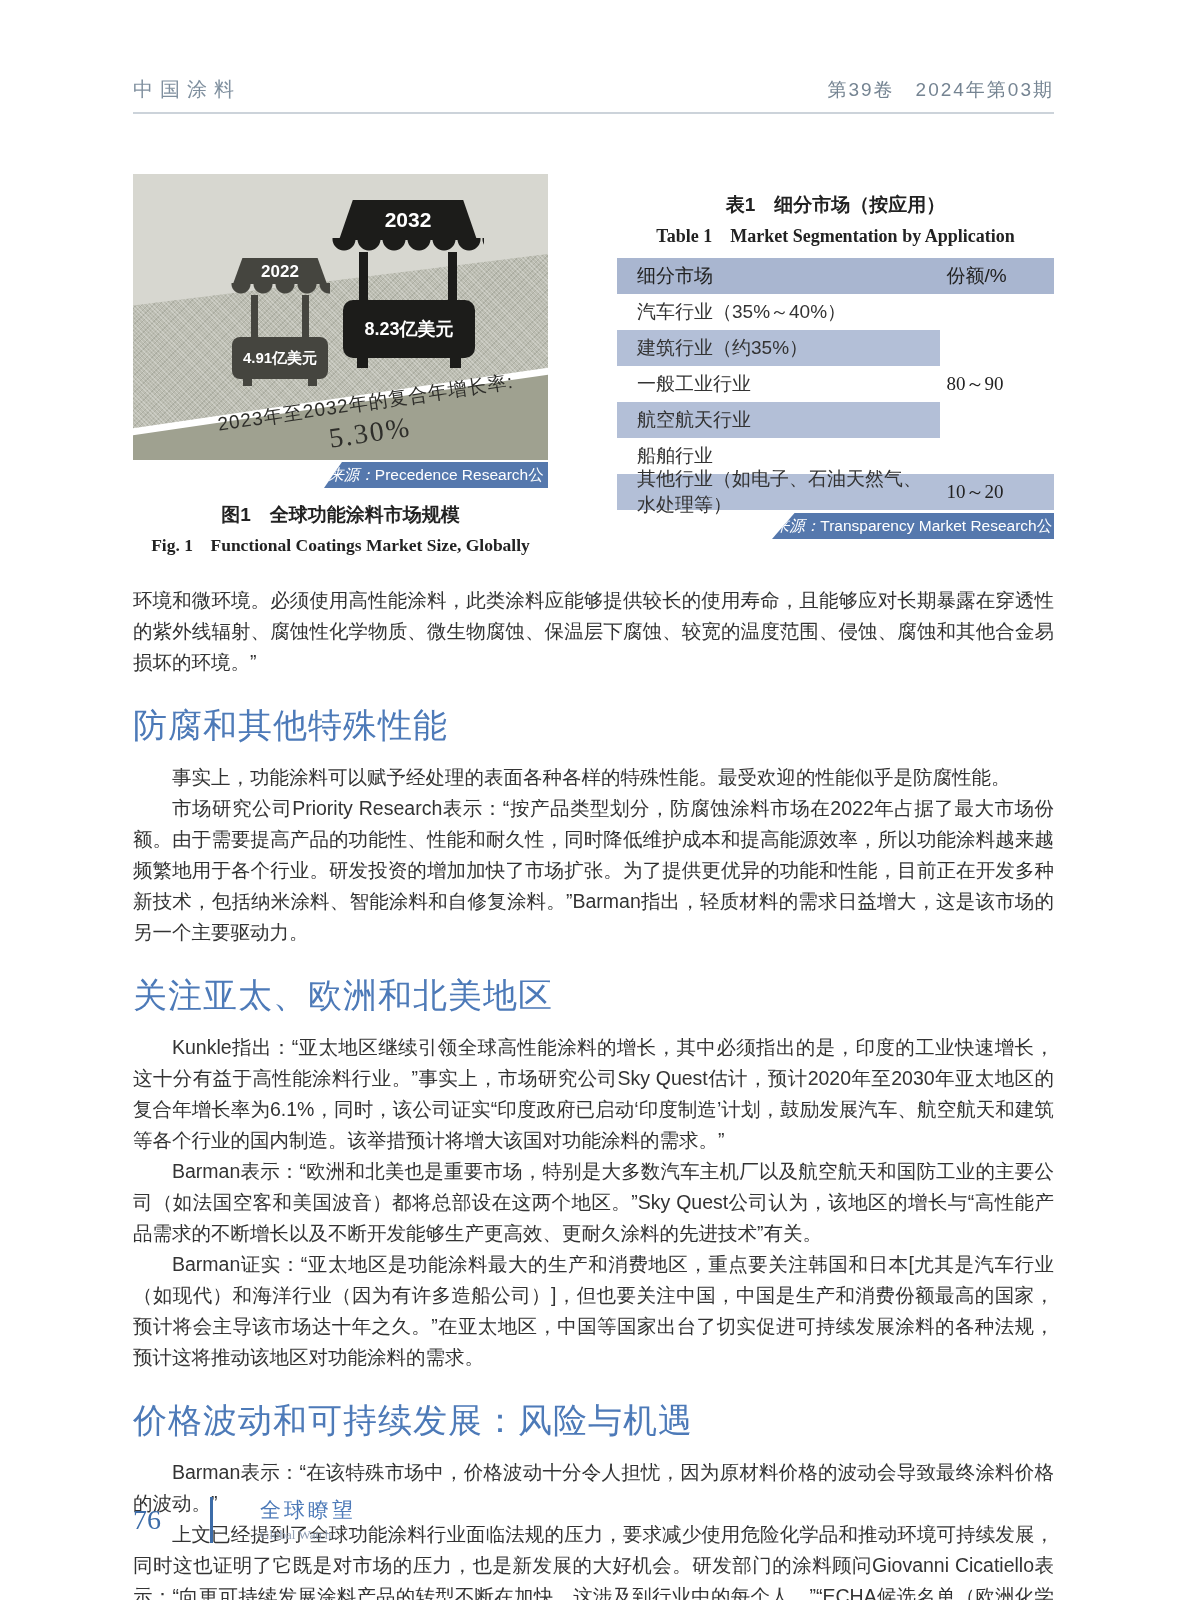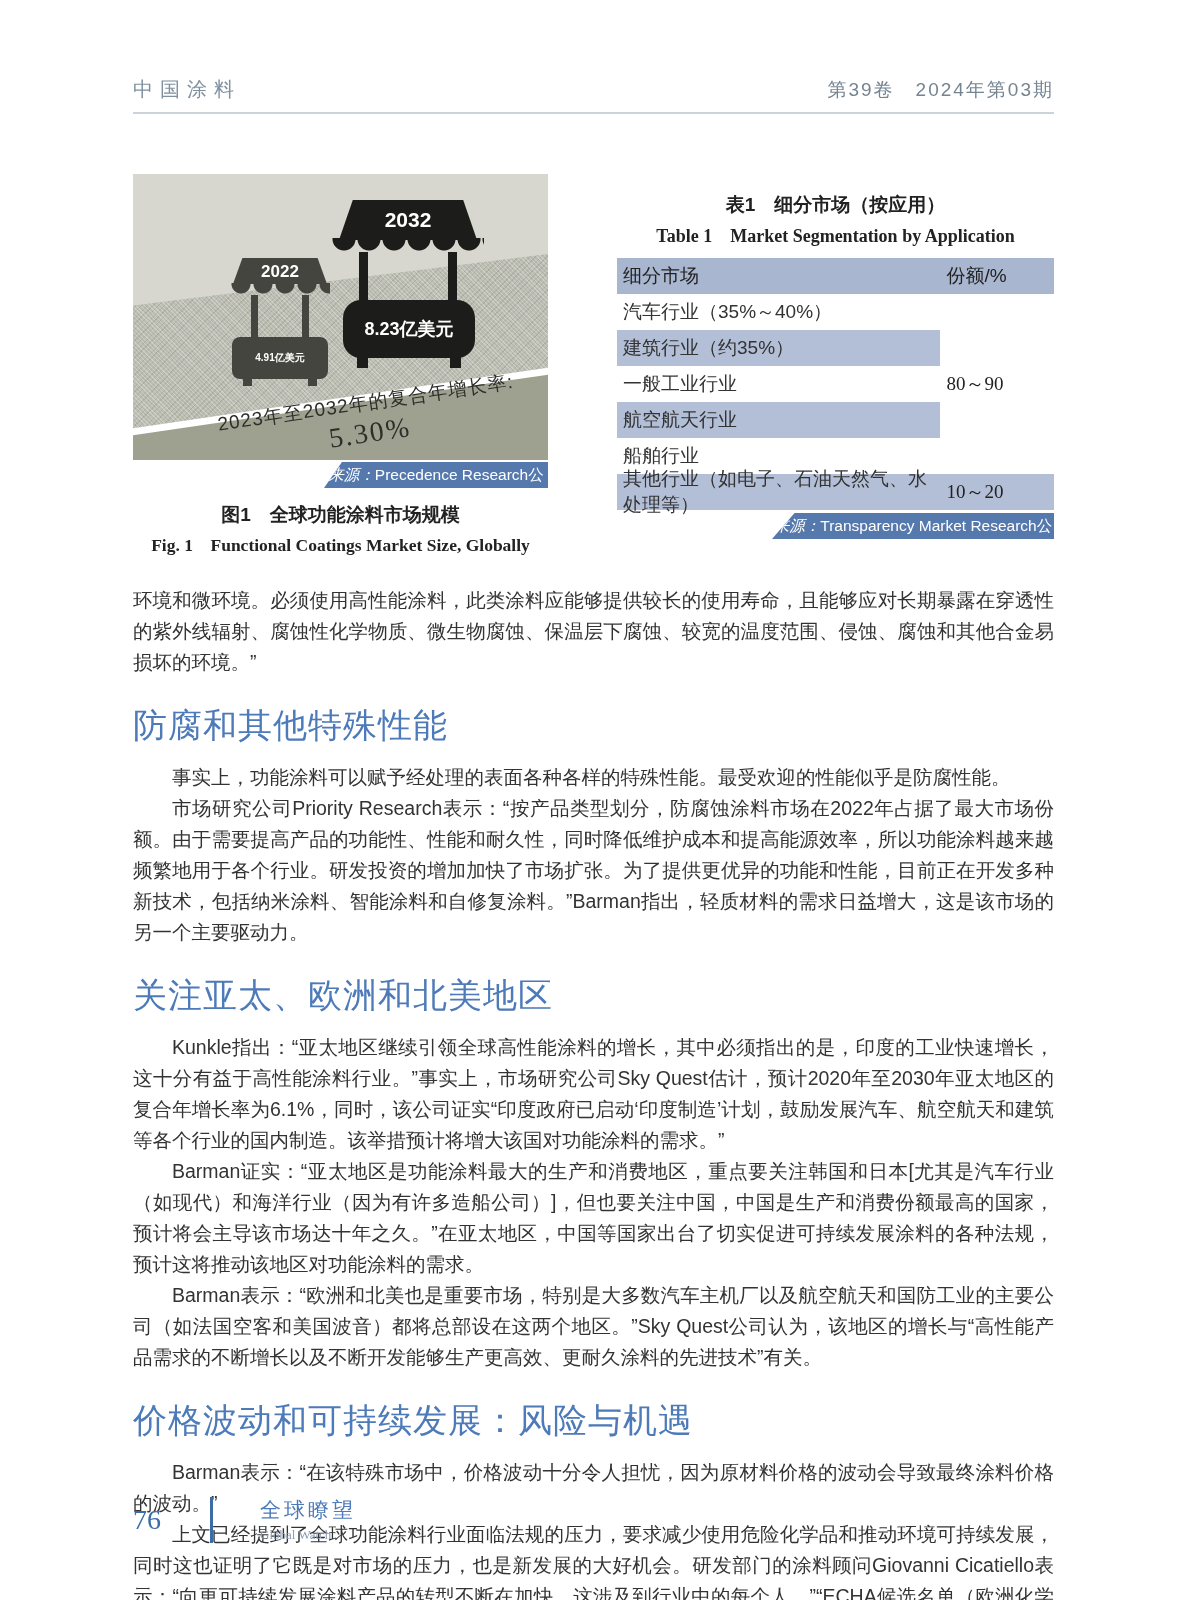--- a/index.html
+++ b/index.html
@@ -34,22 +34,22 @@
   .aw-b { left:206px; top:26px; width:138px; height:40px; background:#1c1c1a; font-size:21px; line-height:40px; }
   .scallops { position:absolute; }
   .sc-a { left:97px; top:109px; width:100px; height:12px;
     background-image:radial-gradient(circle at 11px 1px, #45453f 9px, rgba(0,0,0,0) 10px); background-size:22px 100%; }
   .sc-b { left:199px; top:64px; width:152px; height:16px;
     background-image:radial-gradient(circle at 12px 1px, #1c1c1a 11px, rgba(0,0,0,0) 12px); background-size:25px 100%; }
   .leg { position:absolute; }
   .leg-a { background:#45453f; width:7px; height:44px; top:121px; }
   .leg-b { background:#1c1c1a; width:9px; height:52px; top:78px; }
   .cart { position:absolute; color:#fff; font-weight:bold; text-align:center; }
-  .cart-a { left:99px; top:163px; width:96px; height:42px; background:#45453f; border-radius:8px; font-size:10px; line-height:42px; }
-  .cart-b { left:210px; top:126px; width:132px; height:58px; background:#1c1c1a; border-radius:18px; font-size:18px; line-height:58px; }
+  .cart-a { left:99px; top:163px; width:96px; height:42px; background:#45453f; border-radius:8px; font-size:15px; line-height:42px; }
+  .cart-b { left:210px; top:126px; width:132px; height:58px; background:#1c1c1a; border-radius:10px; font-size:18px; line-height:58px; }
   .foot { position:absolute; }
   .ft-a { background:#45453f; width:9px; height:9px; top:203px; }
   .ft-b { background:#1c1c1a; width:11px; height:12px; top:182px; }
 
   .cagr { position:absolute; left:85px; top:216px; width:300px; text-align:center;
     transform:rotate(-8.3deg); color:#2e2e2a; }
   .cagr-label { font-size:19px; letter-spacing:1px; }
   .cagr-value { font-family:"Liberation Serif","DejaVu Serif",serif; font-size:28px; margin-top:1px; letter-spacing:2px; }
 
   .src-strip { height:26px; background:#5578ad; color:#fff; font-size:15.5px; line-height:26px;
@@ -61,21 +61,21 @@
   .fig-caption { margin-top:14px; text-align:center; }
   .cap-zh { font-size:19px; font-weight:bold; color:#222; }
   .cap-en { font-size:17.5px; font-weight:bold; font-family:"Liberation Serif","DejaVu Serif",serif; color:#222; margin-top:5px; }
 
   
   .tbl-title-zh { text-align:center; font-size:19px; font-weight:bold; color:#222; margin-top:18px; }
   .tbl-title-en { text-align:center; font-size:18px; font-weight:bold; color:#222;
     font-family:"Liberation Serif","DejaVu Serif",serif; margin-top:6px; }
   .seg-table { margin-top:10px; font-size:19px; }
   .t-row { display:flex; align-items:center; height:36px; }
-  .t-name { flex:0 0 74%; padding-left:6px; }
+  .t-name { flex:0 0 74%; padding-left:20px; }
   .t-val { flex:0 0 26%; padding-left:6px; font-family:"Liberation Serif","DejaVu Serif",serif; color:#222; }
   .t-head { background:#a9b6d0; }
   .t-head .t-name, .t-head .t-val { font-weight:normal; color:#222; }
   .band-name .t-name { background:#b3bfd7; height:100%; display:flex; align-items:center; }
   .band-full { background:#b3bfd7; }
 
   
   .bodytext { margin-top:28px; }
   .para { font-size:19.5px; line-height:31px; text-align:justify; color:#333; }
   .indent { text-indent:2em; }
@@ -182,22 +182,22 @@
   <div class="bodytext">
 
     <p class="para">环境和微环境。必须使用高性能涂料，此类涂料应能够提供较长的使用寿命，且能够应对长期暴露在穿透性的紫外线辐射、腐蚀性化学物质、微生物腐蚀、保温层下腐蚀、较宽的温度范围、侵蚀、腐蚀和其他合金易损坏的环境。”</p>
 
     <h2 class="sec-title">防腐和其他特殊性能</h2>
     <p class="para indent">事实上，功能涂料可以赋予经处理的表面各种各样的特殊性能。最受欢迎的性能似乎是防腐性能。</p>
     <p class="para indent">市场研究公司Priority Research表示：“按产品类型划分，防腐蚀涂料市场在2022年占据了最大市场份额。由于需要提高产品的功能性、性能和耐久性，同时降低维护成本和提高能源效率，所以功能涂料越来越频繁地用于各个行业。研发投资的增加加快了市场扩张。为了提供更优异的功能和性能，目前正在开发多种新技术，包括纳米涂料、智能涂料和自修复涂料。”Barman指出，轻质材料的需求日益增大，这是该市场的另一个主要驱动力。</p>
 
     <h2 class="sec-title">关注亚太、欧洲和北美地区</h2>
     <p class="para indent">Kunkle指出：“亚太地区继续引领全球高性能涂料的增长，其中必须指出的是，印度的工业快速增长，这十分有益于高性能涂料行业。”事实上，市场研究公司Sky Quest估计，预计2020年至2030年亚太地区的复合年增长率为6.1%，同时，该公司证实“印度政府已启动‘印度制造’计划，鼓励发展汽车、航空航天和建筑等各个行业的国内制造。该举措预计将增大该国对功能涂料的需求。”</p>
+    <p class="para indent">Barman表示：“欧洲和北美也是重要市场，特别是大多数汽车主机厂以及航空航天和国防工业的主要公司（如法国空客和美国波音）都将总部设在这两个地区。”Sky Quest公司认为，该地区的增长与“高性能产品需求的不断增长以及不断开发能够生产更高效、更耐久涂料的先进技术”有关。</p>
     <p class="para indent">Barman证实：“亚太地区是功能涂料最大的生产和消费地区，重点要关注韩国和日本[尤其是汽车行业（如现代）和海洋行业（因为有许多造船公司）]，但也要关注中国，中国是生产和消费份额最高的国家，预计将会主导该市场达十年之久。”在亚太地区，中国等国家出台了切实促进可持续发展涂料的各种法规，预计这将推动该地区对功能涂料的需求。</p>
-    <p class="para indent">Barman表示：“欧洲和北美也是重要市场，特别是大多数汽车主机厂以及航空航天和国防工业的主要公司（如法国空客和美国波音）都将总部设在这两个地区。”Sky Quest公司认为，该地区的增长与“高性能产品需求的不断增长以及不断开发能够生产更高效、更耐久涂料的先进技术”有关。</p>
 
     <h2 class="sec-title">价格波动和可持续发展：风险与机遇</h2>
     <p class="para indent">Barman表示：“在该特殊市场中，价格波动十分令人担忧，因为原材料价格的波动会导致最终涂料价格的波动。”</p>
     <p class="para indent">上文已经提到了全球功能涂料行业面临法规的压力，要求减少使用危险化学品和推动环境可持续发展，同时这也证明了它既是对市场的压力，也是新发展的大好机会。研发部门的涂料顾问Giovanni Cicatiello表示：“向更可持续发展涂料产品的转型不断在加快，这涉及到行业中的每个人。”“ECHA候选名单（欧洲化学品管理局定义的高度关注物质名单）上的物质数量一直在增多，迫使</p>
 
   </div>
 
   <div class="pg-footer">
     <span class="pg-num">76</span>
     <span class="vbar"></span>

